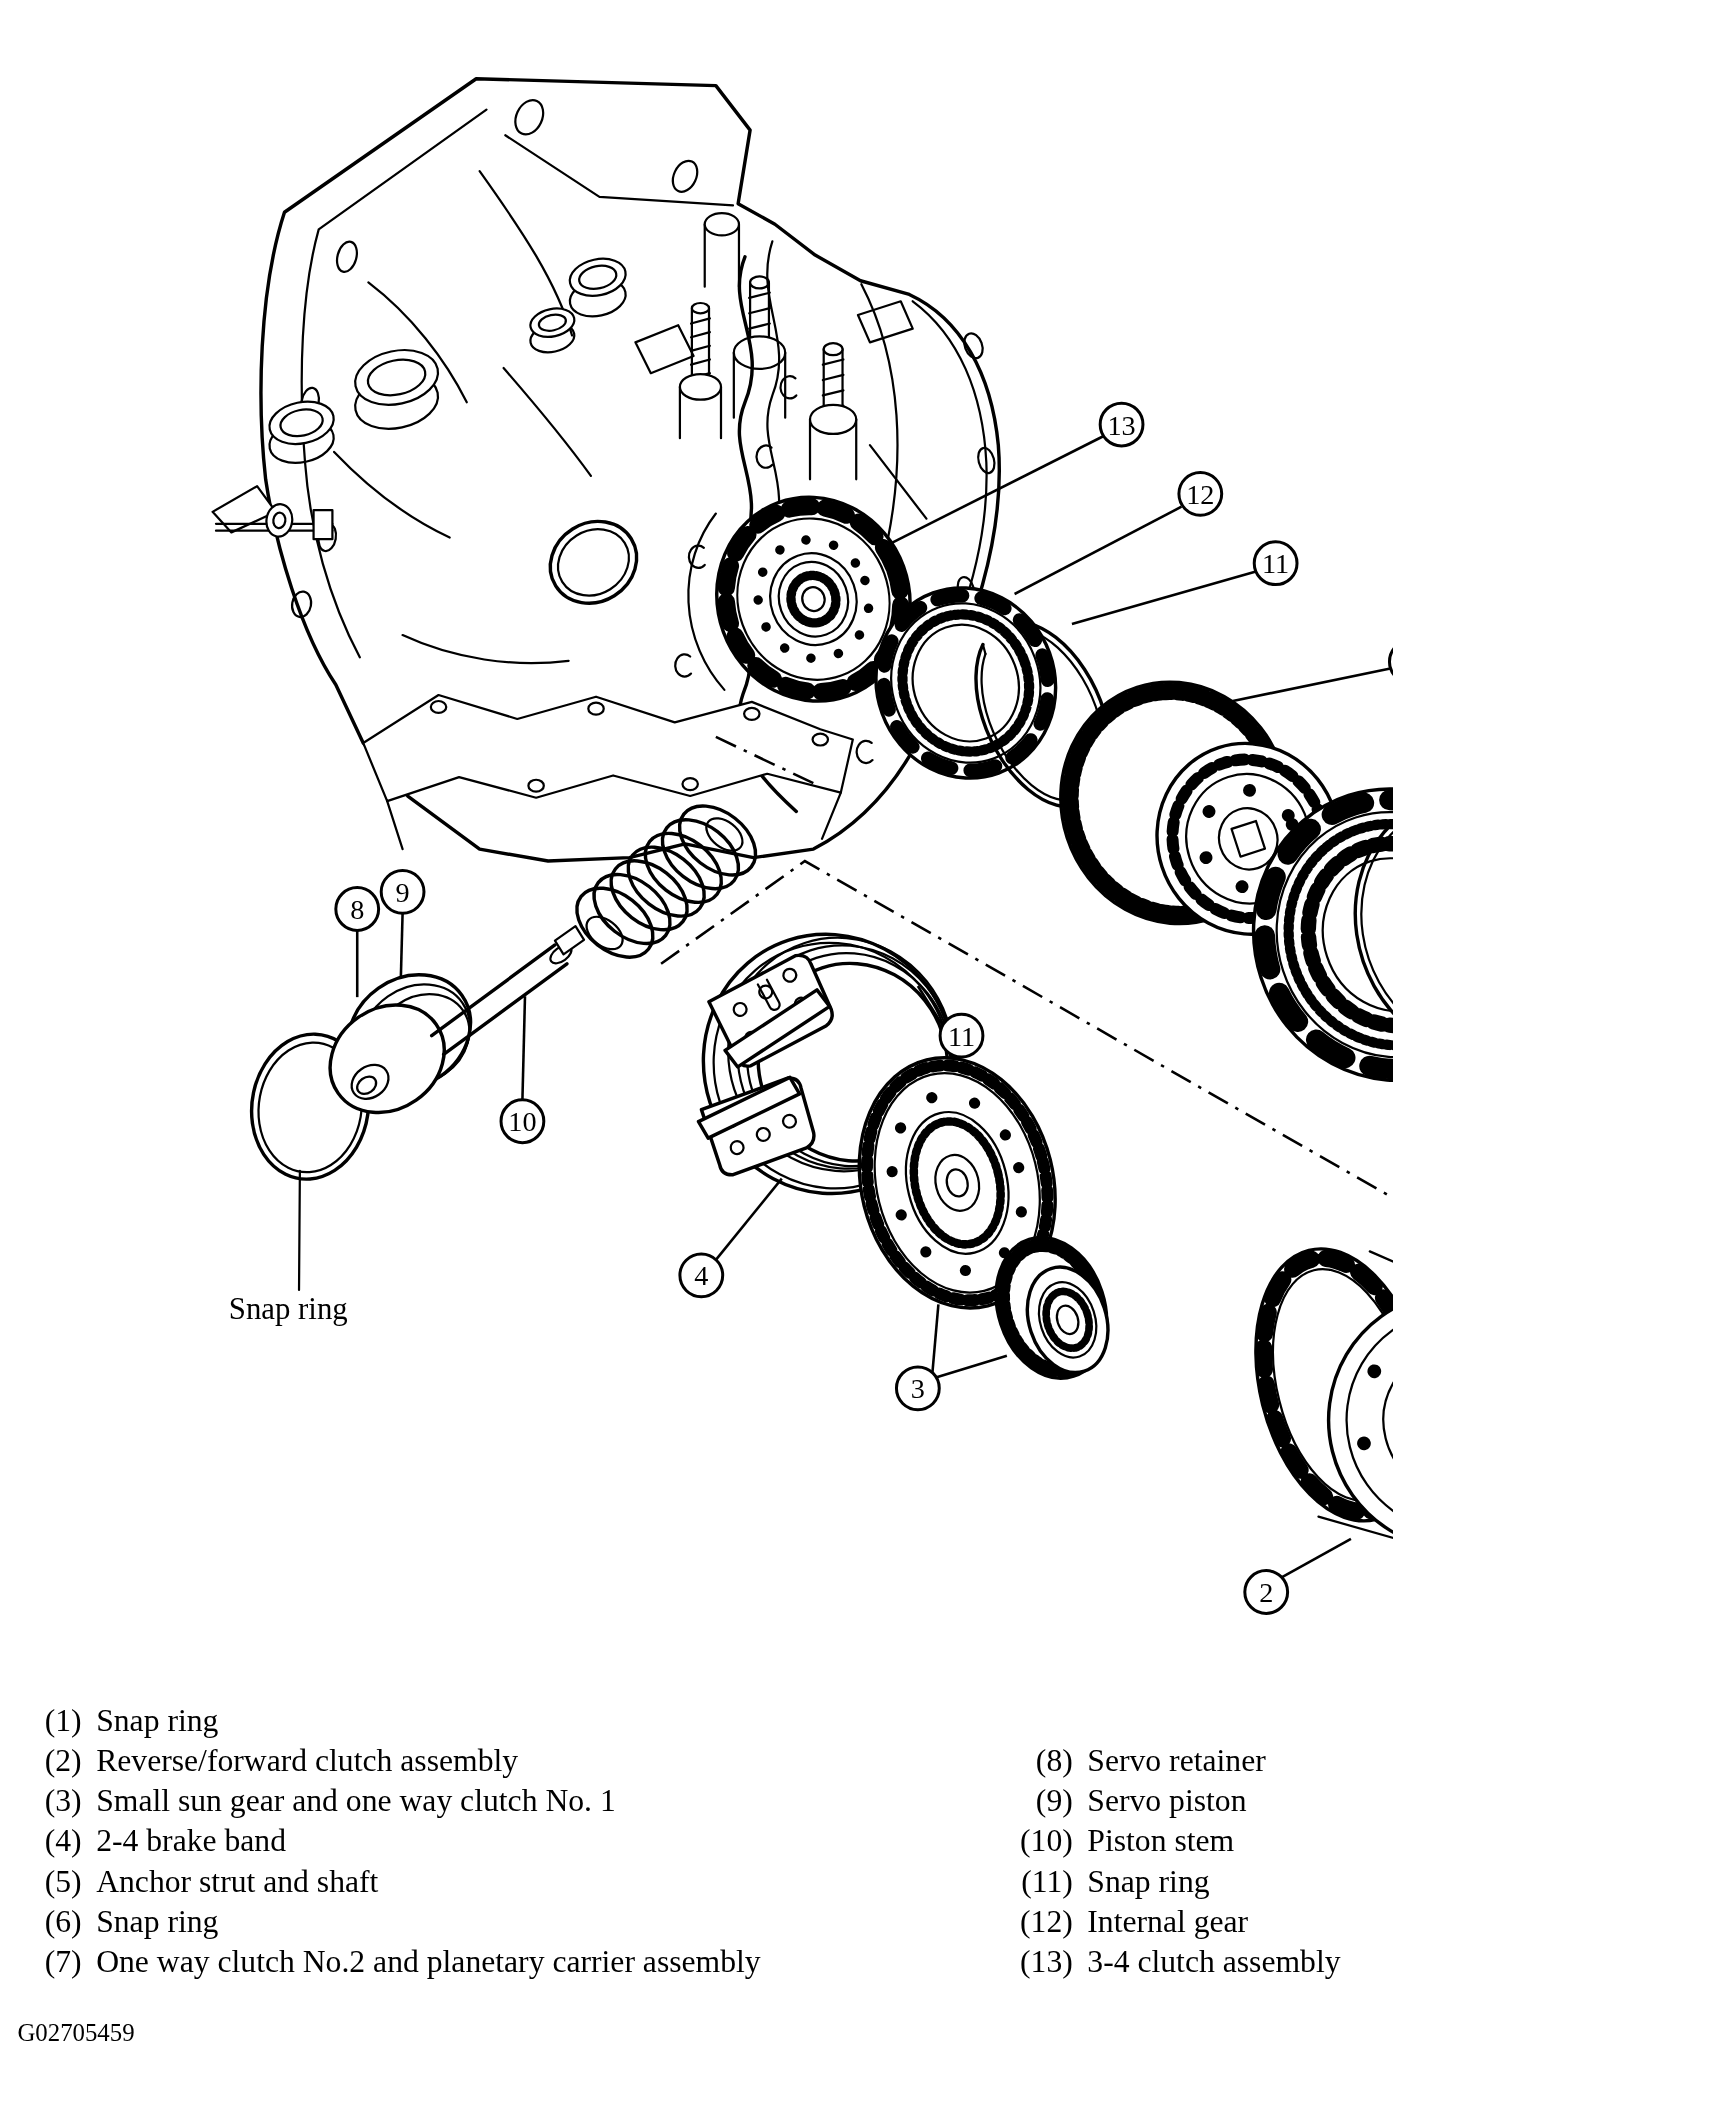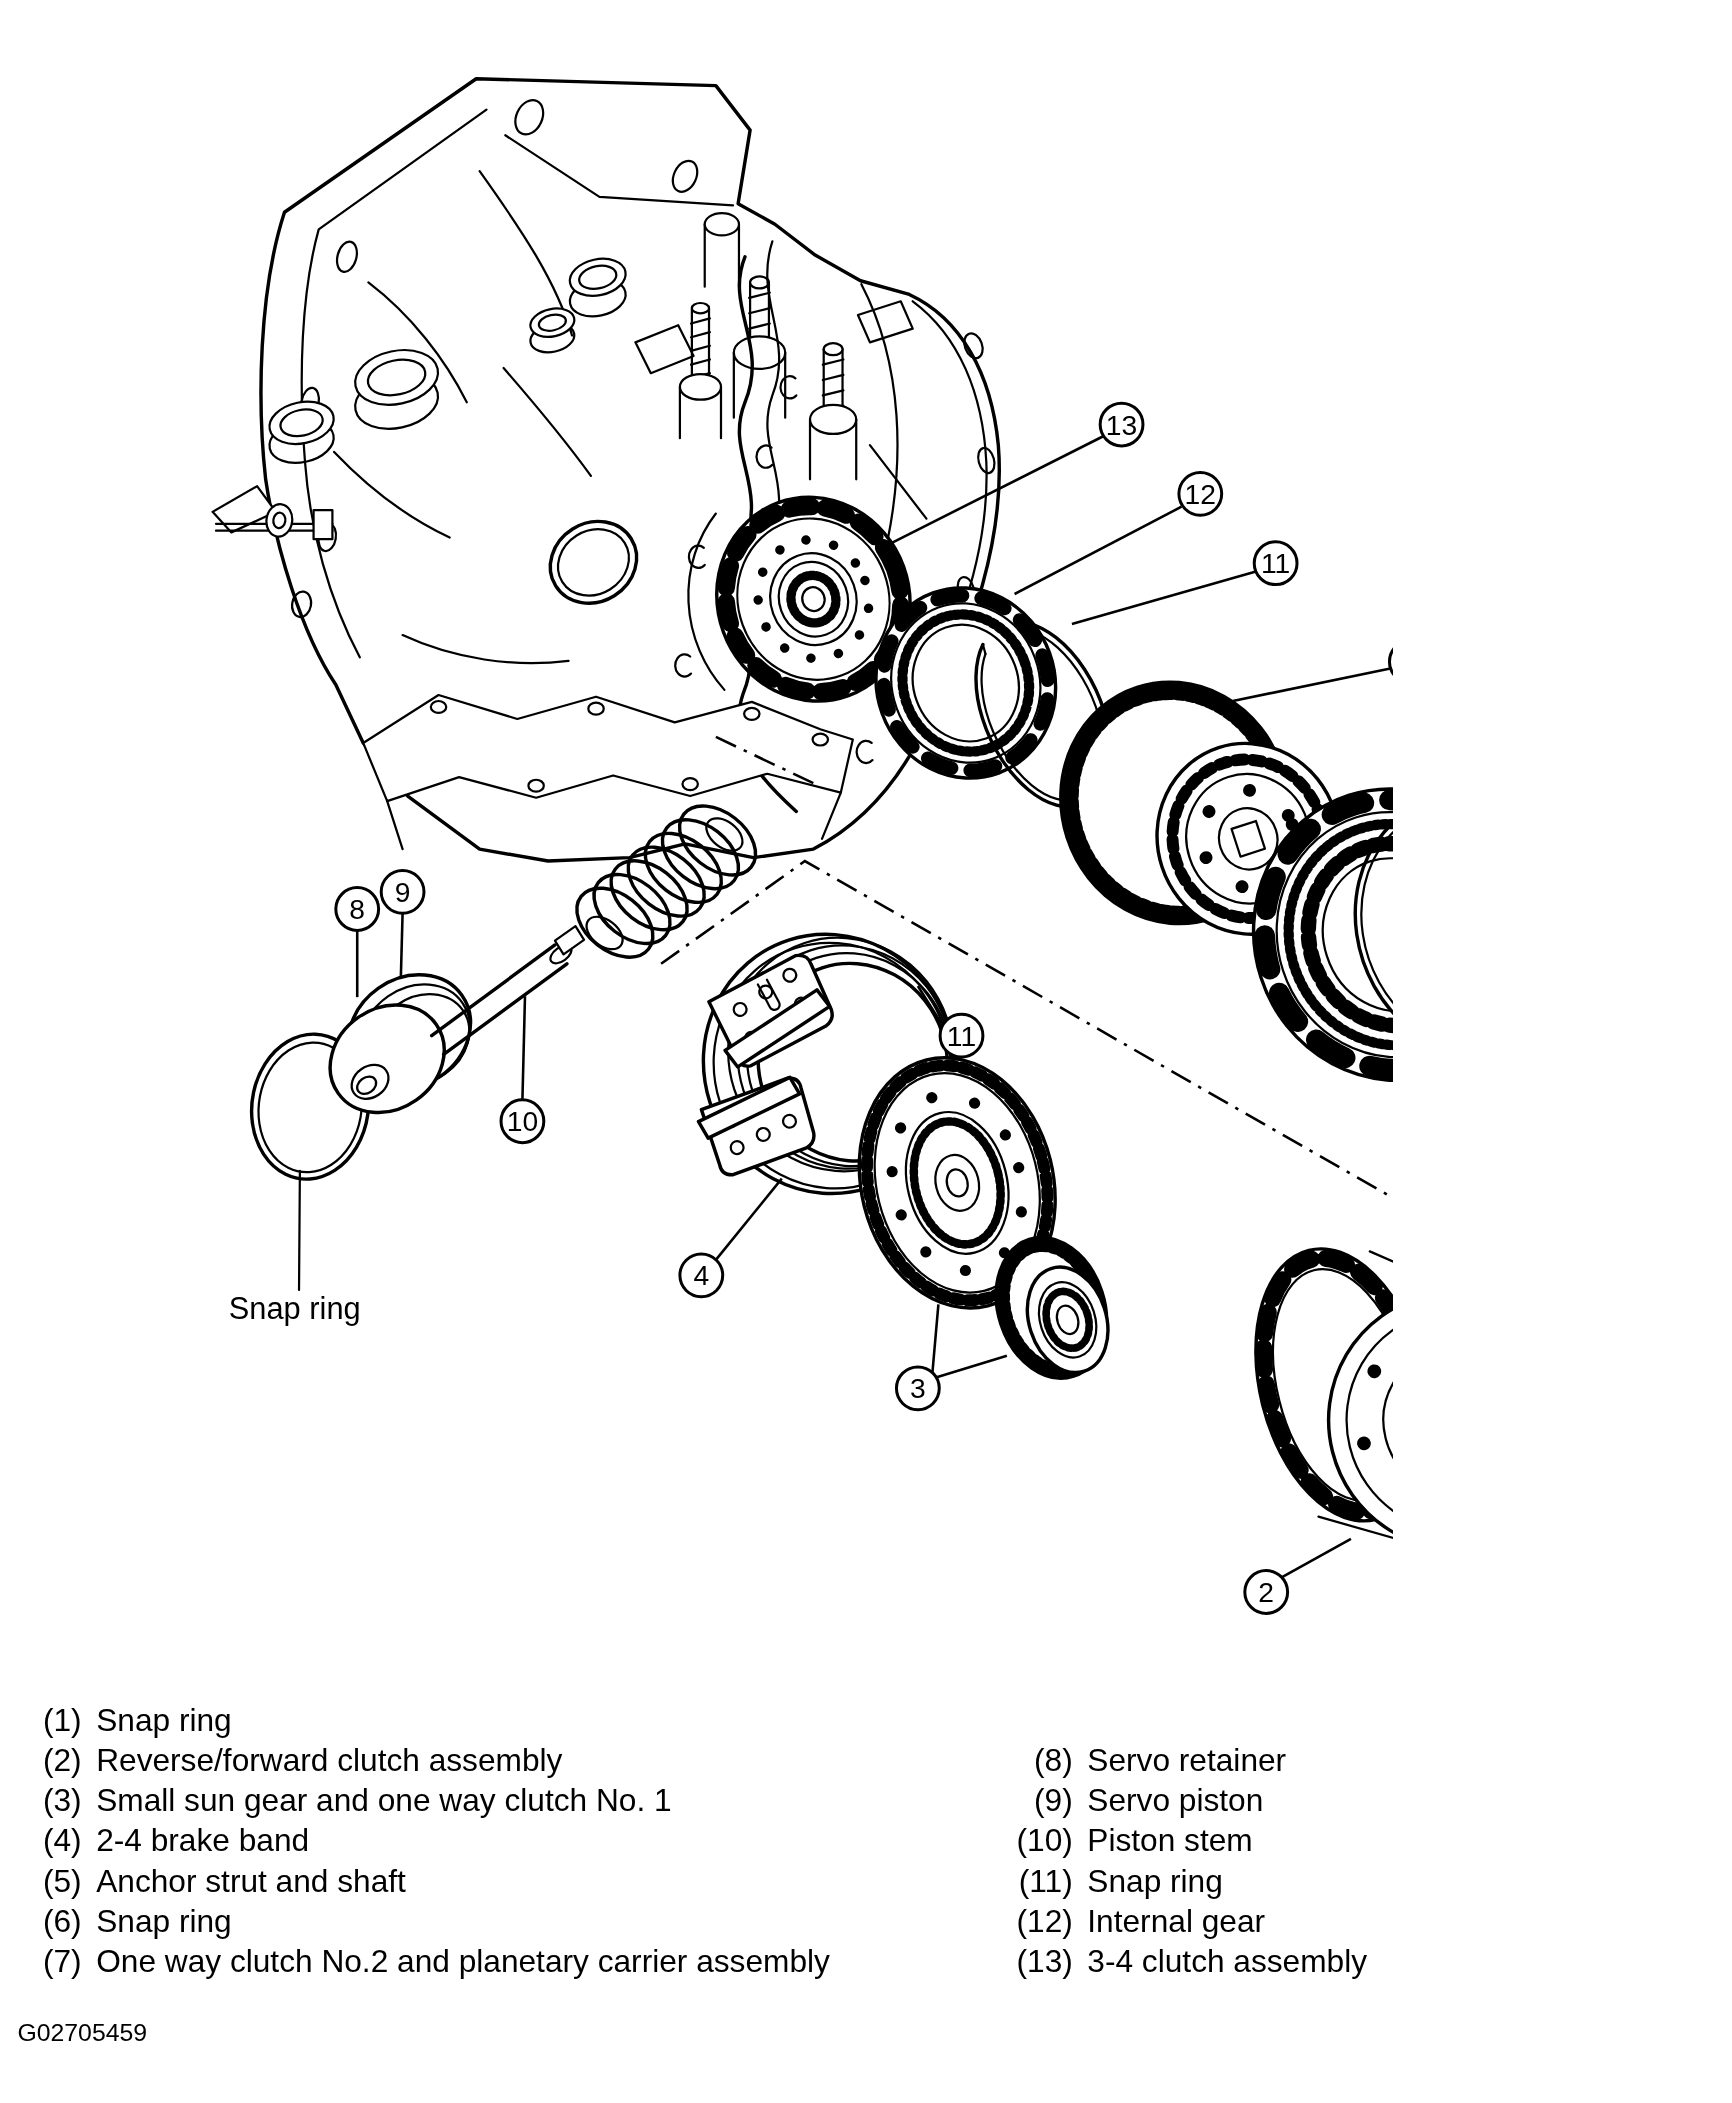--- a/index.html
+++ b/index.html
@@ -1,17 +1,17 @@
 <!DOCTYPE html>
 <html style="font-size:13.7px"><head>
 <meta charset="utf-8">
 <style>
   html,body{margin:0;padding:0;background:#fff;}
   .page{position:relative;width:1393px;height:2103px;background:#fff;overflow:hidden;
-        font-family:Liberation Sans, sans-serif;}
+        font-family:Liberation Serif, serif;}
   svg{position:absolute;left:0;top:0;}
   .s4{fill:none;stroke:#000;stroke-width:4;stroke-linecap:round;stroke-linejoin:round;}
   .s3{fill:none;stroke:#000;stroke-width:2.6;stroke-linecap:round;stroke-linejoin:round;}
   .w {fill:#fff;stroke:#000;stroke-width:4;stroke-linecap:round;stroke-linejoin:round;}
   .w3{fill:#fff;stroke:#000;stroke-width:2.6;stroke-linecap:round;stroke-linejoin:round;}
   .ph{fill:none;stroke:#000;stroke-width:3;stroke-dasharray:26 10 4 10;}
   .dots{fill:none;stroke:#000;stroke-linecap:round;}
   .legend-num{font-size:37px;fill:#000;}
   .legend-label{font-size:37px;fill:#000;}
   .callout-text{font-size:33px;fill:#000;}

